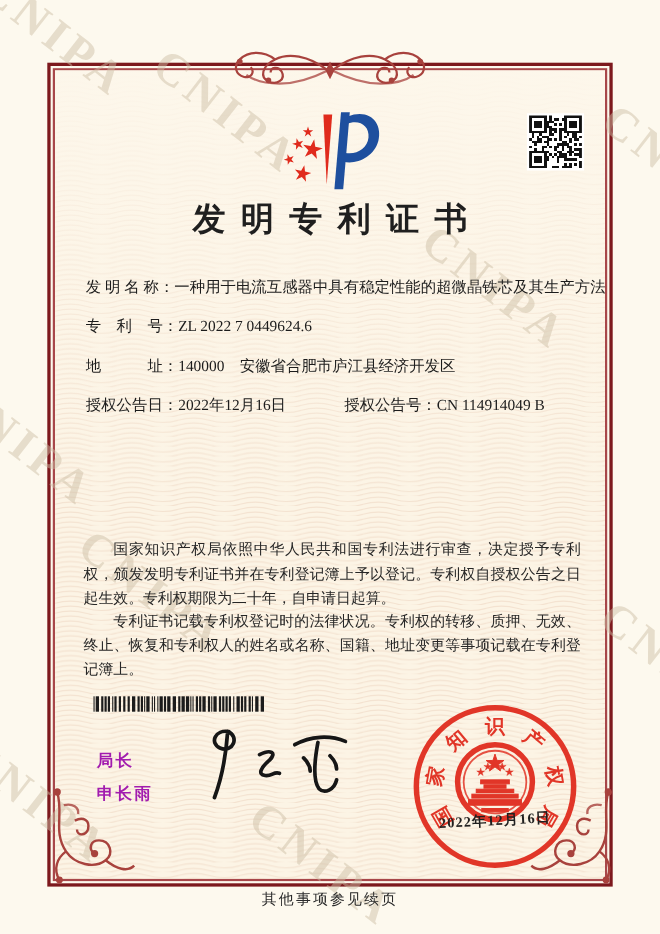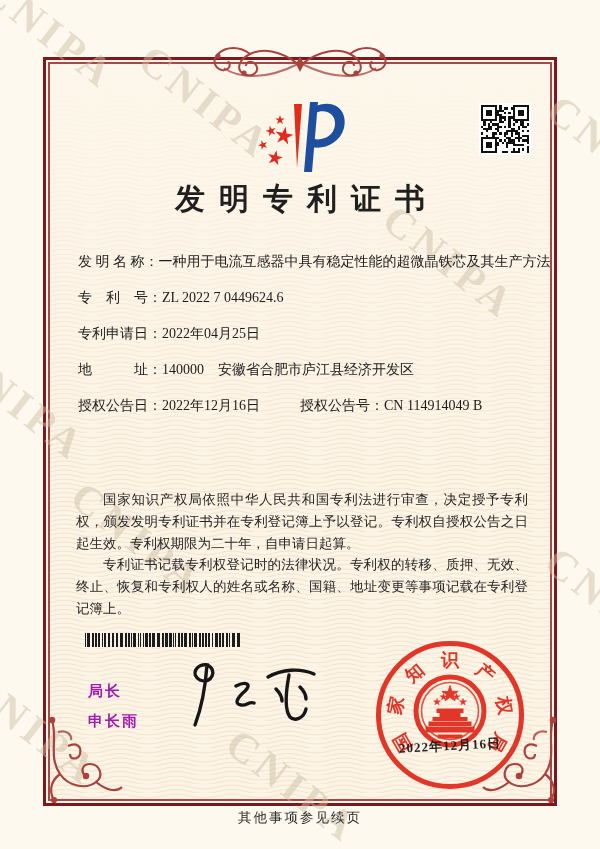--- a/index.html
+++ b/index.html
@@ -35,21 +35,21 @@
   .logo{position:absolute; left:252px; top:96px;}
   .qr{position:absolute; left:479px; top:103px; width:48px; height:48px; background:#fff; padding:2px;}
   .title{
     position:absolute; left:0; right:0; top:179px; text-align:center;
     font-size:30px; font-weight:700; letter-spacing:14px; text-indent:14px;
   }
   .fields{position:absolute; left:78px; top:252px; width:456px;}
   .field-row{margin-bottom:16px; font-size:14px; font-weight:400; line-height:20px; white-space:nowrap;}
   .field-row .f-label{color:#1c1c1c;}
   .field-row .f-value{color:#1c1c1c;}
-  .field-row .pair2{margin-left:40px;}
+  .field-row .pair2{margin-left:53px;}
   .body-paragraphs{
     position:absolute; left:76px; top:489px; width:452px;
     font-size:13.5px; line-height:21.8px; text-align:justify; color:#262626;
   }
   .body-paragraphs p{margin:0; text-indent:2em;}
   .barcode{position:absolute; left:85px; top:633px; width:158px; height:14px;}
   .barcode i{position:absolute; top:0; bottom:0; background:#1c1c1c;}
   .sig-block{
     position:absolute; left:88px; top:682px;
     font-family:"Liberation Sans","DejaVu Sans",sans-serif;
@@ -271,21 +271,20 @@
           <rect x="15" y="20" width="1" height="1"></rect>
           <rect x="16" y="20" width="1" height="1"></rect>
           <rect x="20" y="20" width="1" height="1"></rect>
         </svg></div>
 
     <div class="title">发明专利证书</div>
 
     <div class="fields" id="fields">
         <div class="field-row"><span class="f-label">发 明 名 称：</span><span class="f-value">一种用于电流互感器中具有稳定性能的超微晶铁芯及其生产方法</span></div>
         <div class="field-row"><span class="f-label">专　利　号：</span><span class="f-value">ZL 2022 7 0449624.6</span></div>
-        <div class="field-row"><span class="f-label">专利申请日：</span><span class="f-value">2022年04月25日</span></div>
         <div class="field-row"><span class="f-label">地　　　址：</span><span class="f-value">140000　安徽省合肥市庐江县经济开发区</span></div>
         <div class="field-row"><span class="f-label">授权公告日：</span><span class="f-value">2022年12月16日</span><span class="pair2"><span class="f-label">授权公告号：</span><span class="f-value">CN 114914049 B</span></span></div>
       </div>
 
     <div class="body-paragraphs" id="paras">
         <p>国家知识产权局依照中华人民共和国专利法进行审查，决定授予专利权，颁发发明专利证书并在专利登记簿上予以登记。专利权自授权公告之日起生效。专利权期限为二十年，自申请日起算。</p>
         <p>专利证书记载专利权登记时的法律状况。专利权的转移、质押、无效、终止、恢复和专利权人的姓名或名称、国籍、地址变更等事项记载在专利登记簿上。</p>
       </div>
 
     <div class="barcode" id="barcode">

